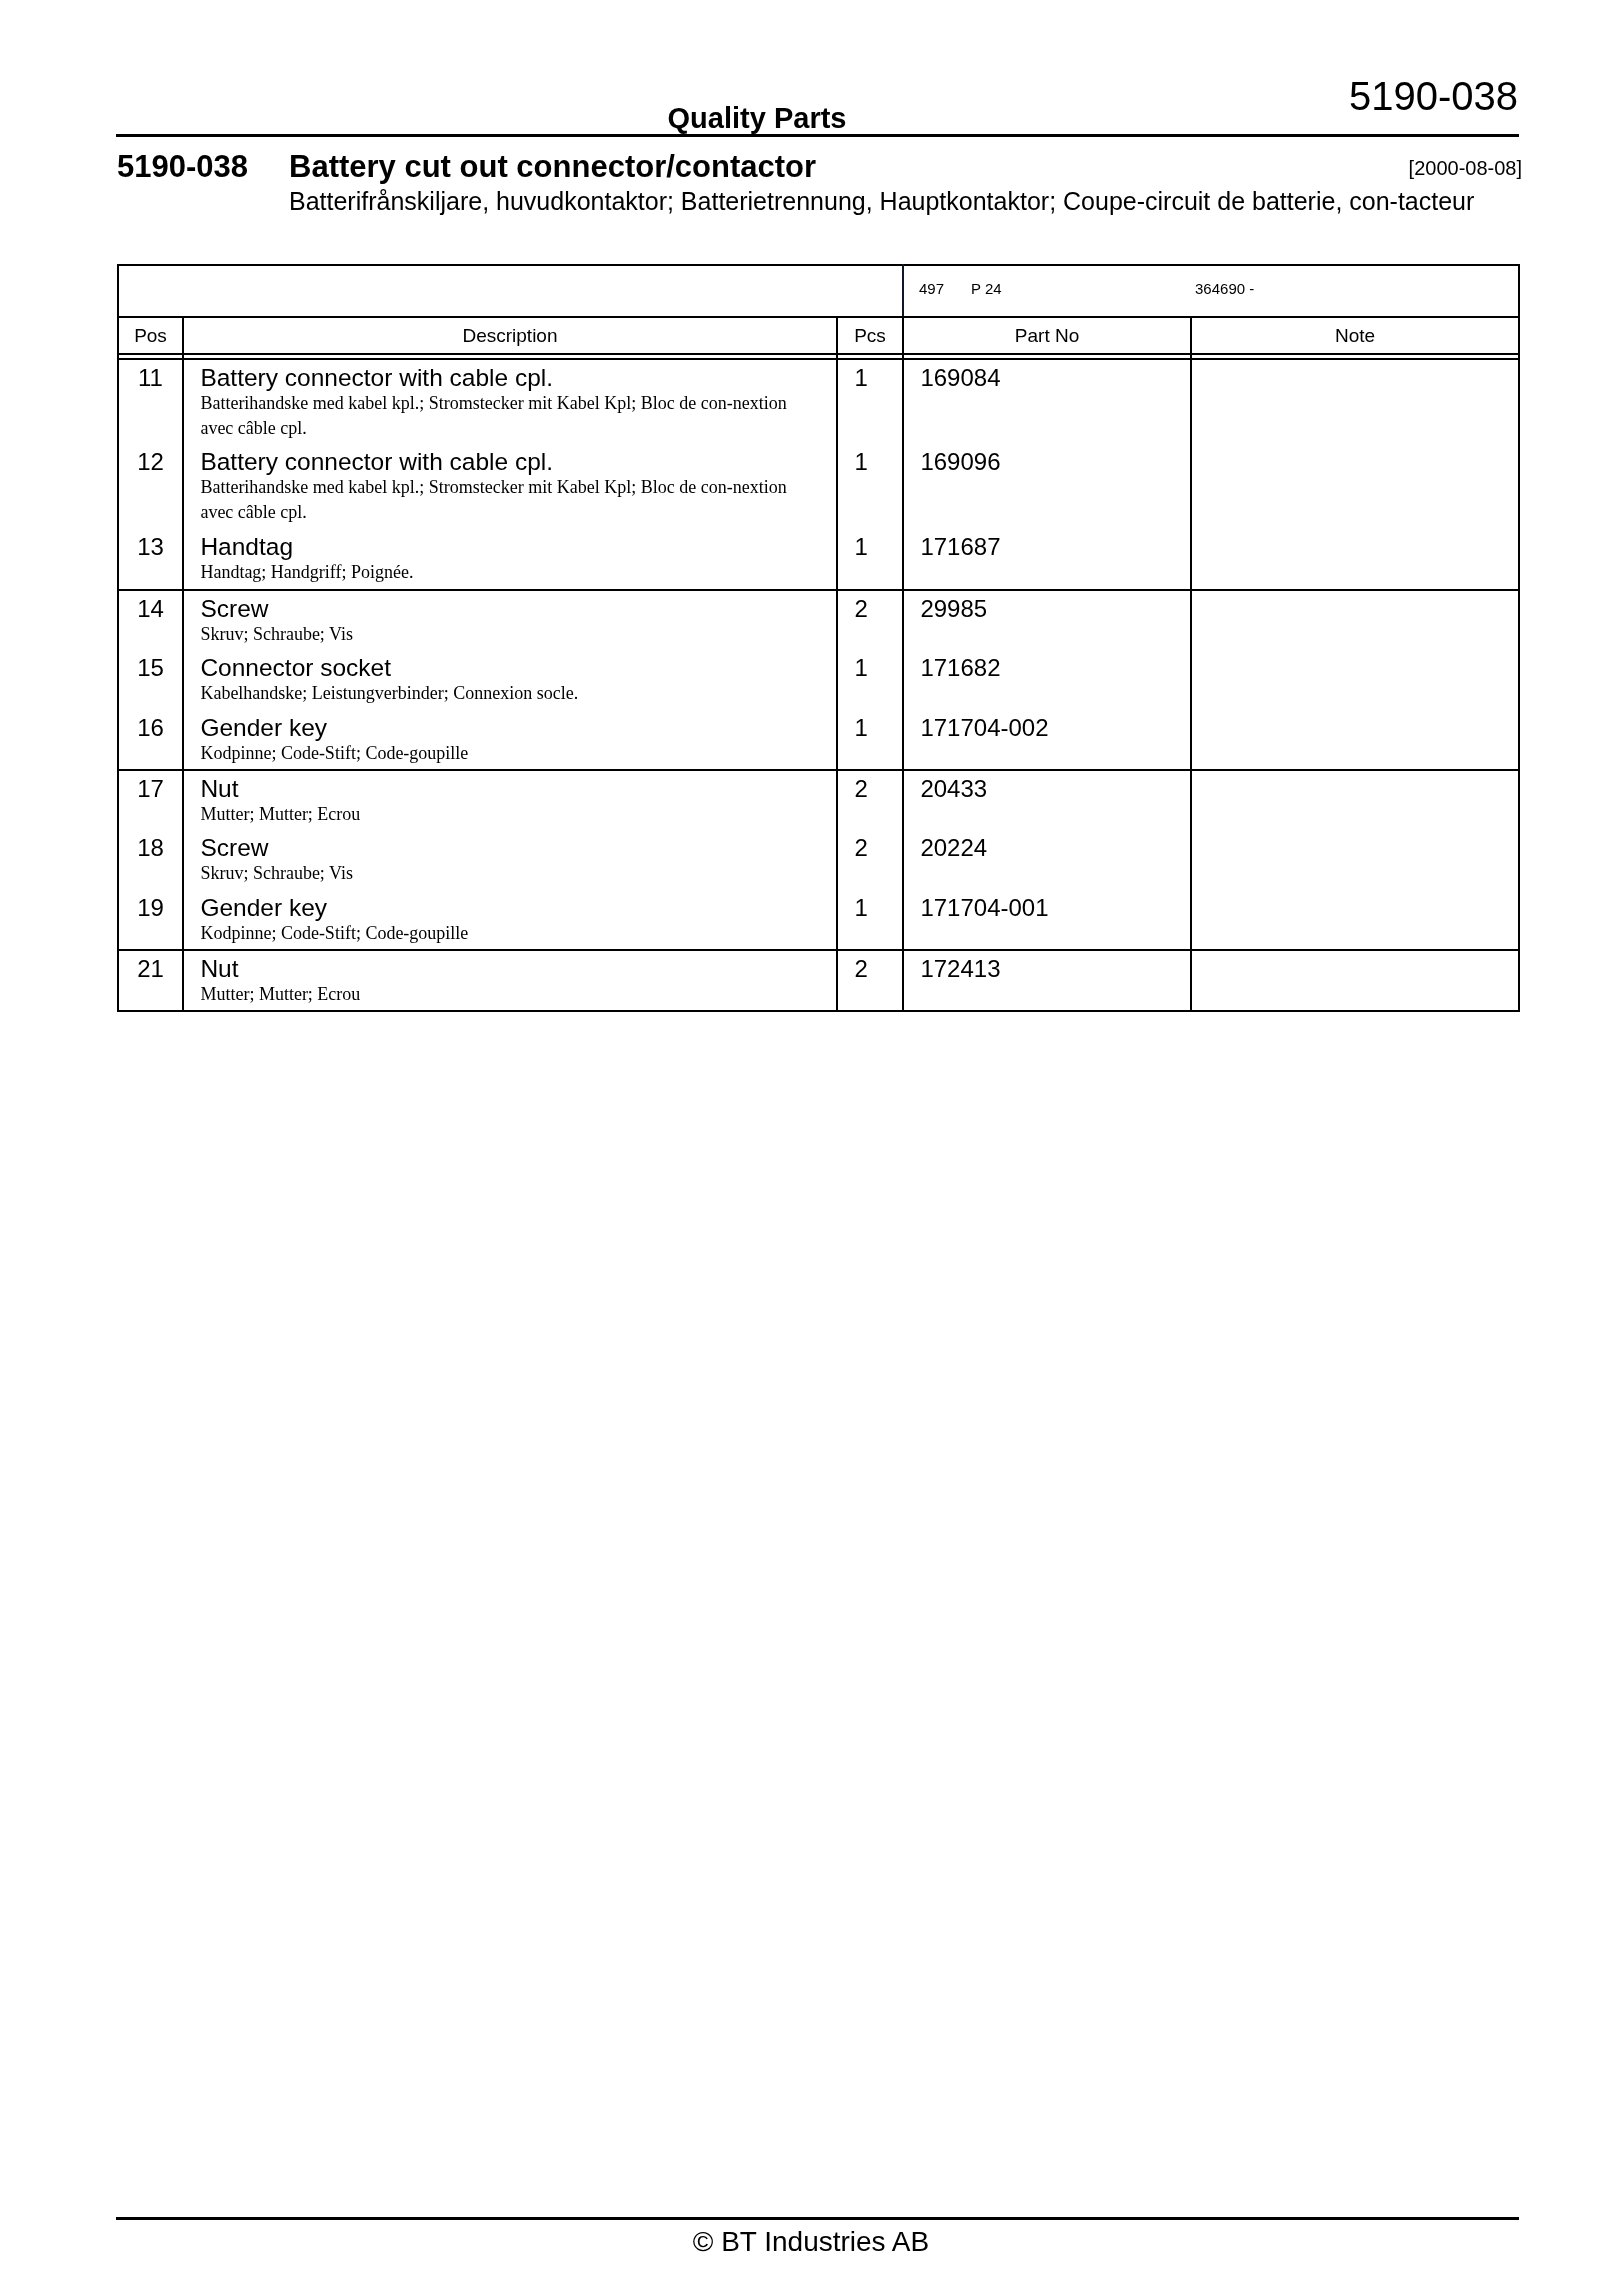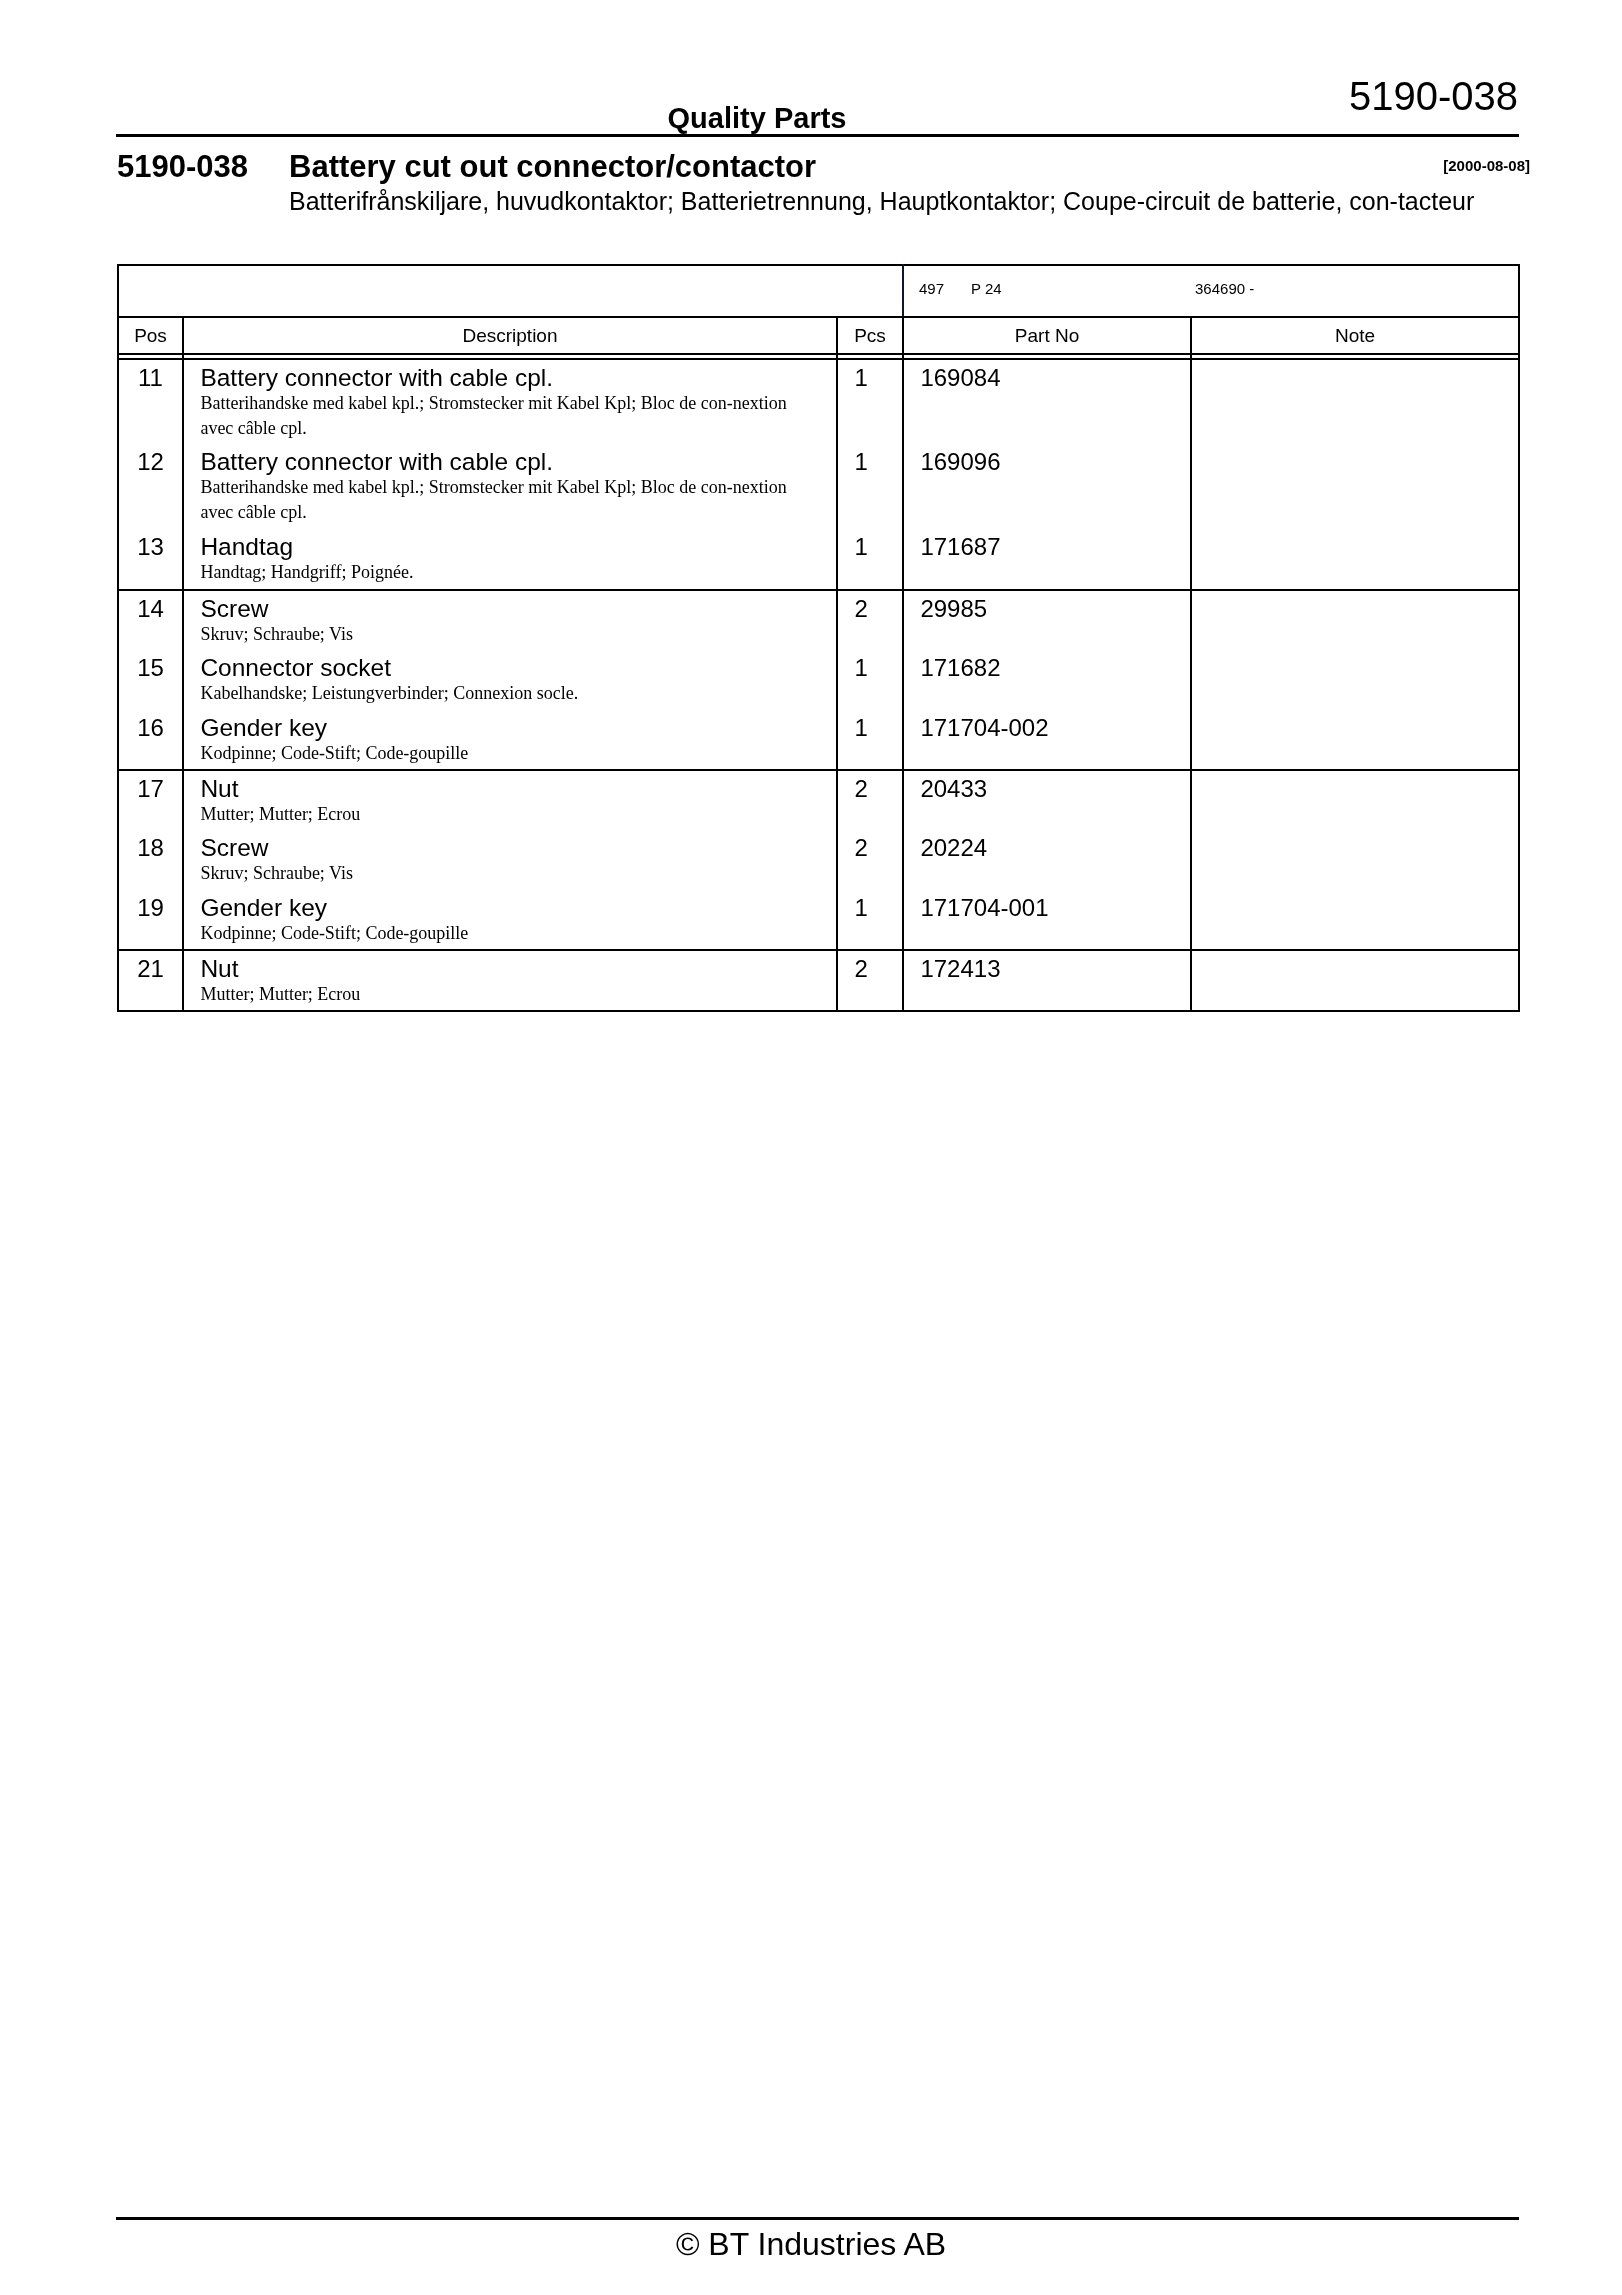--- a/index.html
+++ b/index.html
@@ -3,21 +3,21 @@
 <meta charset="utf-8">
 <style>
   html, body { margin:0; padding:0; background:#ffffff; }
   body { width:1622px; height:2295px; position:relative; font-family:"Liberation Sans", sans-serif; color:#000; overflow:hidden; }
   .abs { position:absolute; }
   .doc-num-top { right:104px; top:76px; font-size:40px; line-height:1; }
   .section-label { left:0; width:1514px; top:102px; text-align:center; font-size:29px; font-weight:bold; }
   .top-rule { left:116px; width:1403px; top:134px; height:2.7px; background:#000; }
   .title-code { left:117px; top:149px; font-size:31px; font-weight:bold; }
   .title-text { left:289px; top:149px; font-size:31px; font-weight:bold; }
-  .title-date { right:92px; top:157px; font-size:15px; font-weight:bold; }
+  .title-date { right:100px; top:157px; font-size:20px; font-weight:normal; }
   .subtitle { left:289px; top:184px; width:1227px; font-size:25px; line-height:35px; }
 
   table.parts { position:absolute; left:117px; top:264px; width:1402px; border-collapse:collapse; table-layout:fixed; border:2.7px solid #000; }
   table.parts td, table.parts th { padding:0; vertical-align:top; }
   col.c-pos { width:65px; } col.c-desc { width:654px; } col.c-pcs { width:66px; } col.c-part { width:288px; } col.c-note { width:328px; }
   tr.info-row td { height:50px; border-bottom:2.7px solid #000; }
   .info-right { border-left:2px solid #0f172a; font-size:15px; position:relative; }
   .info-right span { position:absolute; top:13.6px; }
   tr.head-row th { height:35px; font-weight:normal; font-size:19px; text-align:center; vertical-align:middle; border-left:2px solid #000; border-bottom:2px solid #000; }
   tr.head-row th:first-child { border-left:none; }
@@ -26,21 +26,21 @@
   tr.grp td { border-left:2px solid #000; }
   tr.grp td:first-child { border-left:none; }
   tr.grp.last-in-group td { border-bottom:2px solid #000; }
   .pos { font-size:24px; text-align:center; padding-top:4.1px !important; }
   .desc { padding:4.1px 16.4px 0 16.4px !important; }
   .desc .en { font-size:24.5px; line-height:27px; }
   .desc .tr { font-size:18px; line-height:25px;font-family:Liberation Serif, serif; }
   .pcs { font-size:24px; padding:4.1px 0 0 16.4px !important; }
   .partno { font-size:24px; padding:4.1px 0 0 16.4px !important; }
   .bot-rule { left:116px; width:1403px; top:2217px; height:2.7px; background:#000; }
-  .footer { left:0; width:1622px; top:2226px; text-align:center; font-size:32px; }
+  .footer { left:0; width:1622px; top:2226px; text-align:center; font-size:28px; }
 </style>
 </head>
 <body>
 
 <div class="abs doc-num-top">5190-038</div>
 <div class="abs section-label">Quality Parts</div>
 <div class="abs top-rule"></div>
 
 <div class="abs title-code">5190-038</div>
 <div class="abs title-text">Battery cut out connector/contactor</div>

